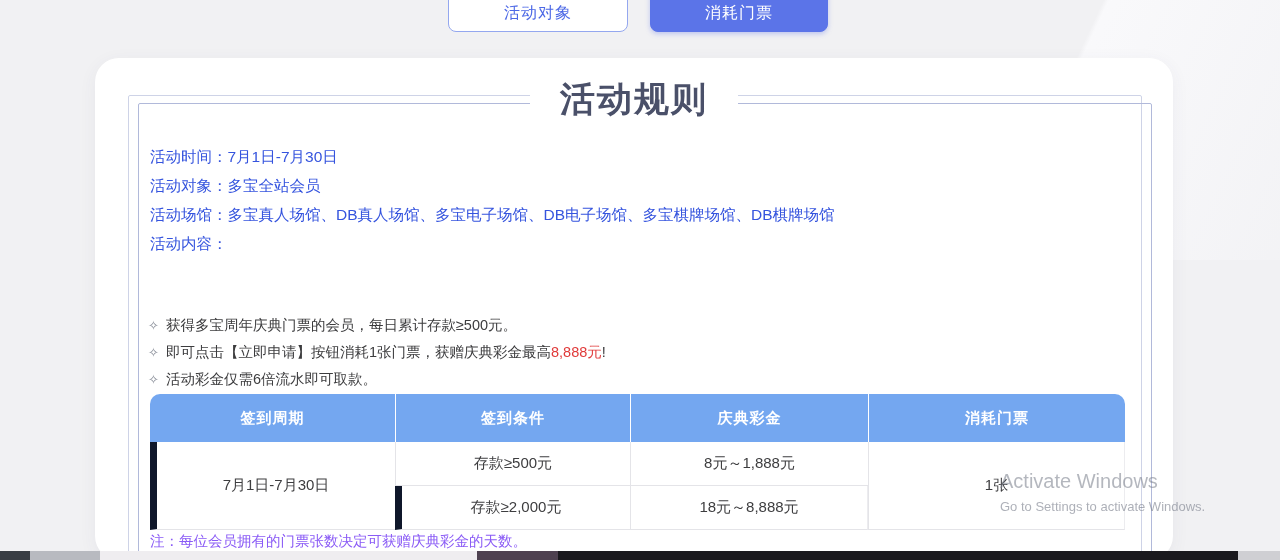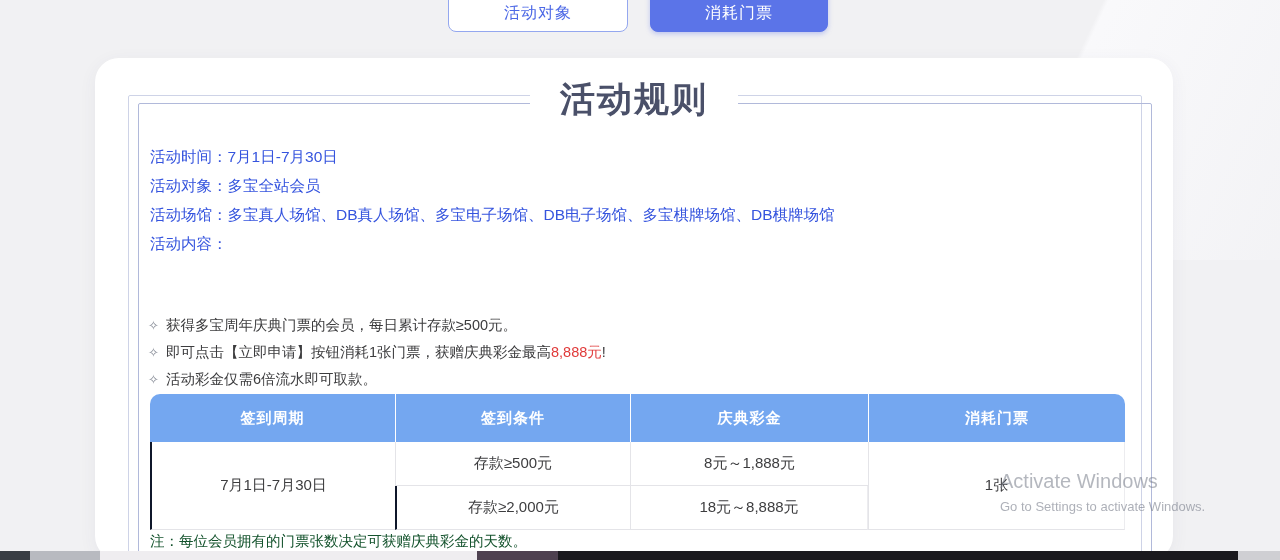--- a/index.html
+++ b/index.html
@@ -74,25 +74,25 @@
   table.rules th{
     background:#74a7f0;color:#ffffff;font-weight:bold;height:46px;
     border-left:1px solid #ffffff;letter-spacing:1px;font-size:15px;text-align:center;
   }
   table.rules th:first-child{border-left:none;border-top-left-radius:10px;}
   table.rules th:last-child{border-top-right-radius:10px;}
   table.rules td{
     background:#ffffff;text-align:center;height:41px;
     border-bottom:1px solid #e4e4e8;border-left:1px solid #e4e4e8;
   }
-  table.rules td:first-child{border-left:2px solid #0f172a;}
+  table.rules td:first-child{border-left:7px solid #0f172a;}
   table.rules td:last-child{border-right:1px solid #ececef;margin-top:20px;}
   .note{
     position:absolute;left:55px;top:474px;z-index:2;
-    font-size:14.5px;color:#14532d;
+    font-size:14.5px;color:#8b5cf6;
   }
   
   .watermark{position:absolute;left:1000px;top:470px;z-index:5;pointer-events:none;}
   .watermark .wm1{font-size:20px;color:rgba(118,124,136,.55);}
   .watermark .wm2{font-size:13px;color:rgba(118,124,136,.6);margin-top:6px;}
   
   .bottom-strip{
     position:absolute;left:0;bottom:0;width:1280px;height:9px;display:flex;z-index:6;
   }
   .bottom-strip div{height:100%;}

